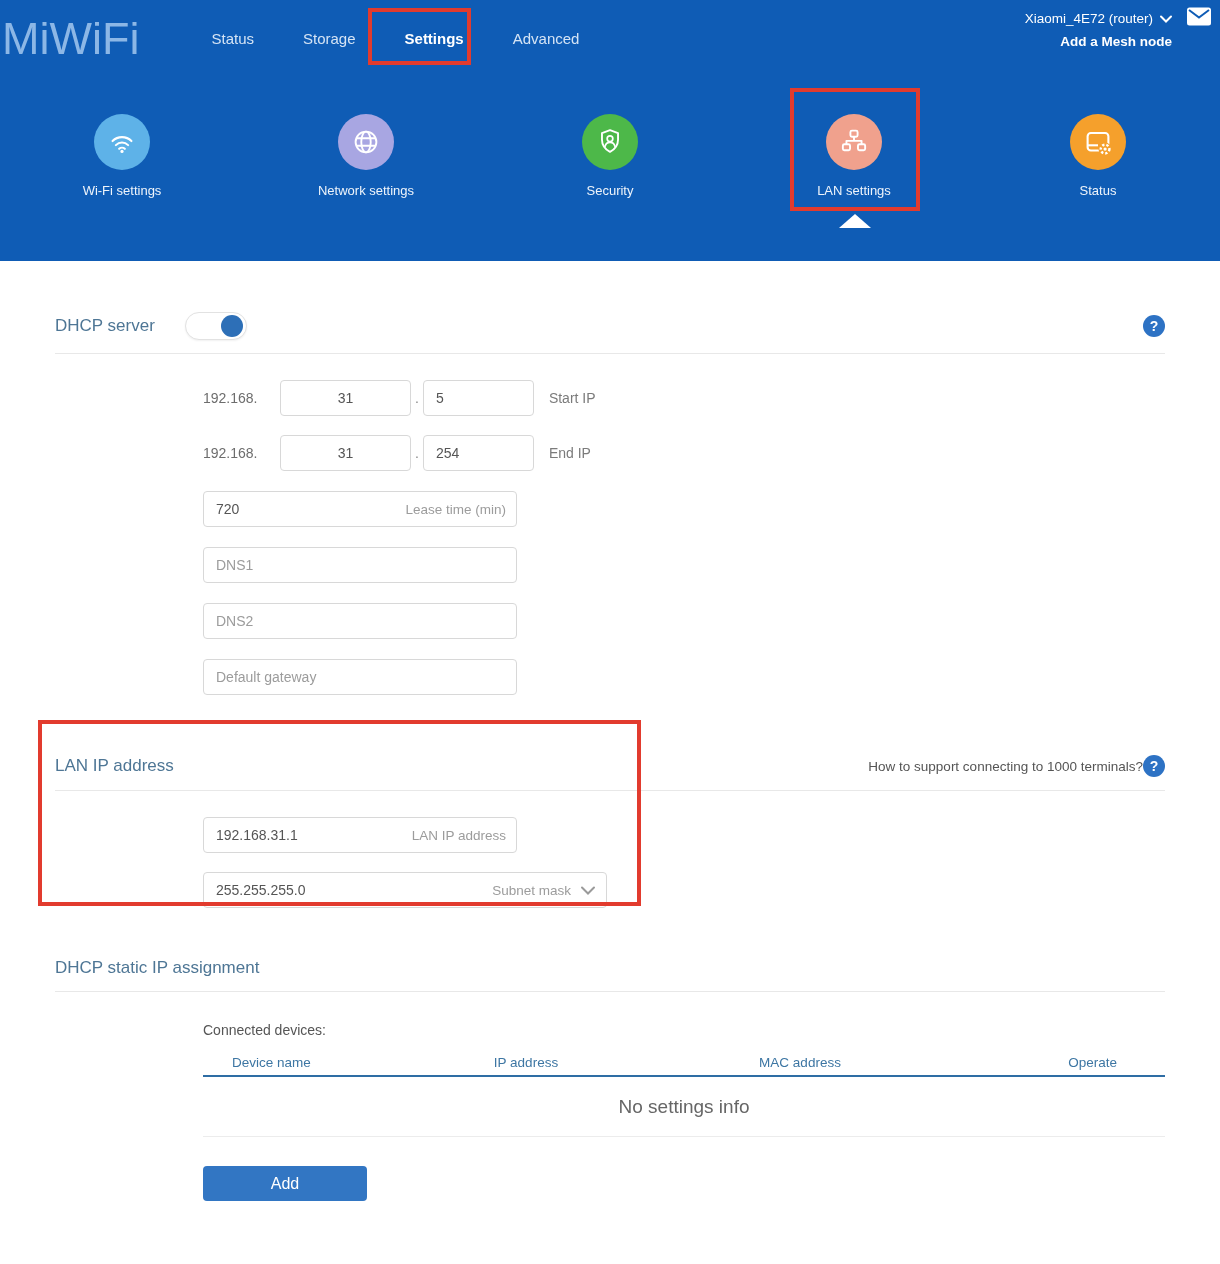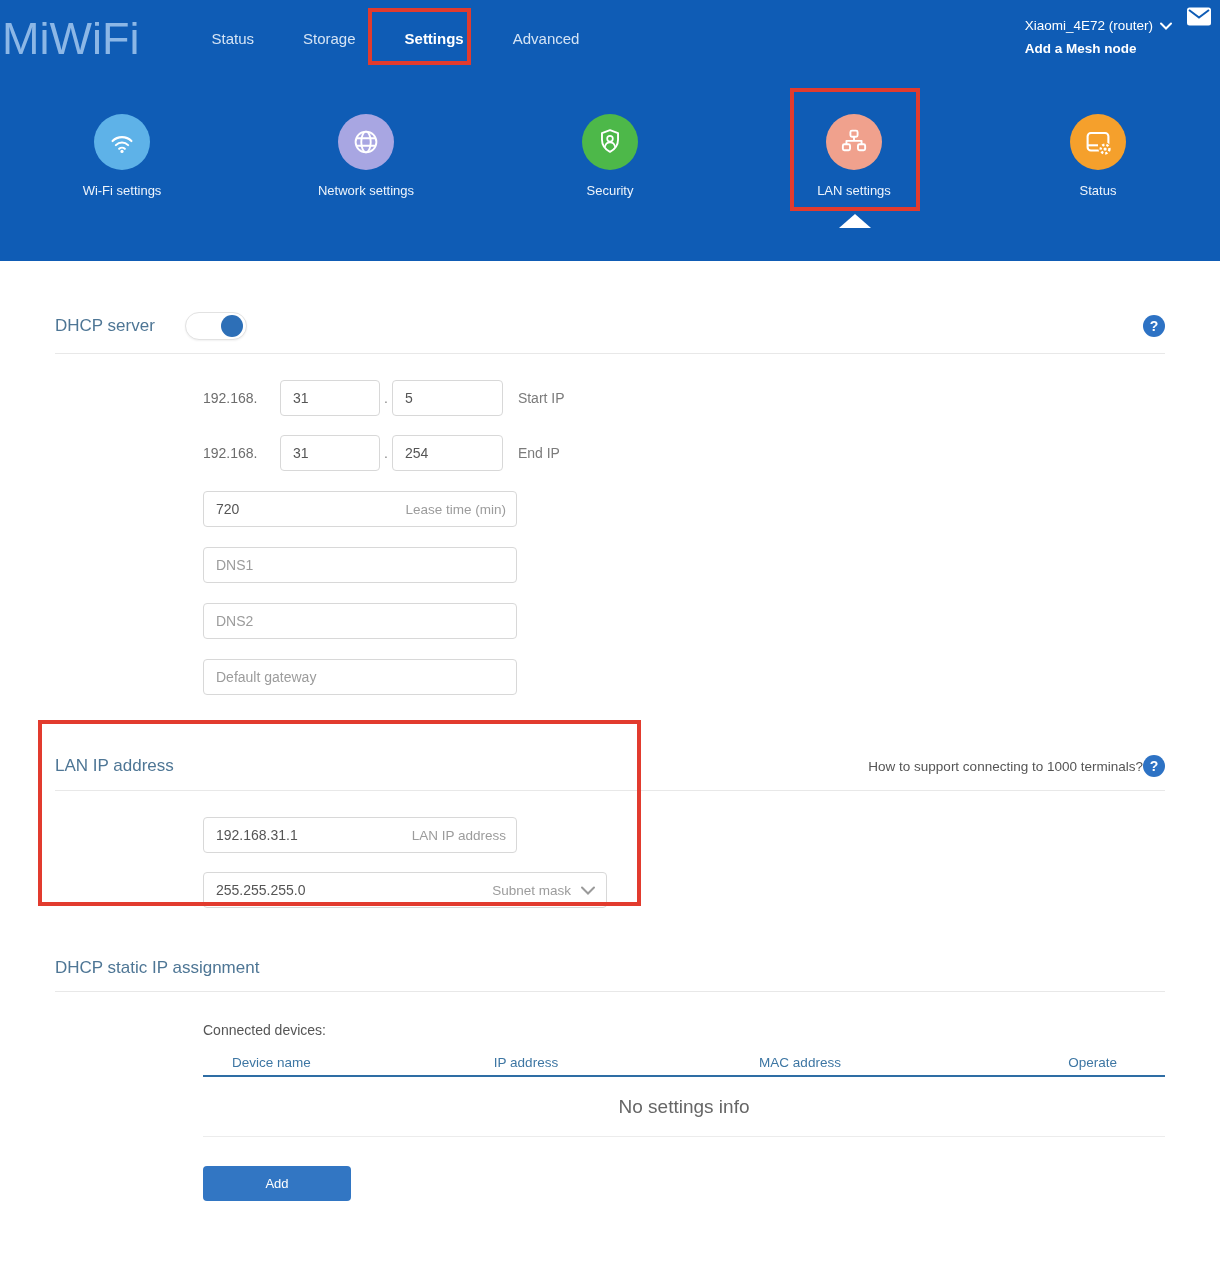--- a/index.html
+++ b/index.html
@@ -16,21 +16,21 @@
   .header { position: relative; height: 261px; background: #0f5cb5; }
   .topbar { display: flex; align-items: center; height: 76px; position: relative; }
   .logo {
     margin-left: 2px; font-size: 45px; font-weight: 100;
     color: #8cb7e6; letter-spacing: 0px; line-height: 1; user-select: none;
   }
   .nav { display: flex; align-items: center; gap: 45px; margin-left: 70px; }
   .nav-item { color: #d5e4f5; font-size: 15px; cursor: pointer; padding: 6px 2px; }
   .nav-item.active { color: #ffffff; font-weight: bold; }
 
-  .top-right { position: absolute; right: 48px; top: 16px; color: #ffffff; }
+  .top-right { position: absolute; right: 48px; top: 9px; text-align: right; color: #ffffff; }
   .device-row { display: inline-flex; align-items: center; gap: 7px; font-size: 13.5px; cursor: pointer; }
   .mesh-link { margin-top: 7px; font-size: 13.5px; font-weight: bold; color: #ffffff; cursor: pointer; }
   .mail-btn { position: absolute; right: 8px; top: 6px; cursor: pointer; }
 
   
   .tabs { display: flex; justify-content: space-between; padding: 0 42px; margin-top: 38px; }
   .tab { width: 160px; display: flex; flex-direction: column; align-items: center; cursor: pointer; }
   .tab-circle { width: 56px; height: 56px; border-radius: 50%; display: flex; align-items: center; justify-content: center; }
   .tab-label { margin-top: 13px; font-size: 13px; color: #eef4fb; }
   .c-wifi { background: #5eb2e8; }
@@ -73,21 +73,21 @@
   .ip-row { display: flex; align-items: center; height: 36px; }
   .mt26 { margin-top: 26px; } .mt20 { margin-top: 20px; } .mt19 { margin-top: 19px; }
   .ip-prefix { width: 50px; font-size: 14px; color: #6d6d6d; }
   .dotsep { margin: 0 4px; color: #888; font-size: 14px; }
   input.box {
     height: 36px; border: 1px solid #d8d8d8; border-radius: 4px;
     padding: 0 12px; font-size: 14px; color: #555; outline: none; background: #fff;
     font-family: "Liberation Sans", sans-serif;
   }
   input.box::placeholder { color: #9c9c9c; opacity: 1; }
-  .octet1 { width: 100px; margin-left: 27px; }
+  .octet1 { width: 131px; margin-left: 27px; text-align: center; }
   .octet2 { width: 111px; }
   .row-label { margin-left: 15px; font-size: 14px; color: #7b7b7b; }
 
   .inwrap { position: relative; width: 314px; }
   .inwrap input { width: 100%; }
   .inner-label { position: absolute; right: 11px; top: 50%; transform: translateY(-50%);
     font-size: 13.5px; color: #9c9c9c; pointer-events: none; white-space: nowrap; }
   .inwrap.wide { width: 404px; }
   .inner-label.with-chev { display: flex; align-items: center; gap: 9px; pointer-events: auto; cursor: pointer; }
 
@@ -100,23 +100,23 @@
 
   .table { margin-left: 148px; margin-top: 12px; width: 962px; }
   .thead { display: grid; grid-template-columns: 180px 286px 262px 1fr;
     align-items: center; height: 27px; border-bottom: 2px solid #2e6da4;
     font-size: 13.5px; color: #3d76a3; }
   .th1 { padding-left: 29px; } .th2, .th3 { text-align: center; }
   .th4 { text-align: right; padding-right: 48px; }
   .empty-row { height: 60px; display: flex; align-items: center; justify-content: center;
     font-size: 19px; color: #666; border-bottom: 1px solid #ececec; }
 
-  .add-btn { display: block; margin: 29px 0 0 148px; width: 148px; height: 35px;
+  .add-btn { display: block; margin: 29px 0 0 148px; width: 164px; height: 35px;
     background: #3276c3; border: none; border-radius: 4px; color: #ffffff;
-    font-size: 13px; cursor: pointer; font-family: "Liberation Sans", sans-serif; }
+    font-size: 16px; cursor: pointer; font-family: "Liberation Sans", sans-serif; }
 </style>
 </head>
 <body>
 
 <div class="header">
   <div class="topbar">
     <div class="logo">MiWiFi</div>
     <nav class="nav">
       <div class="nav-item">Status</div>
       <div class="nav-item">Storage</div>

